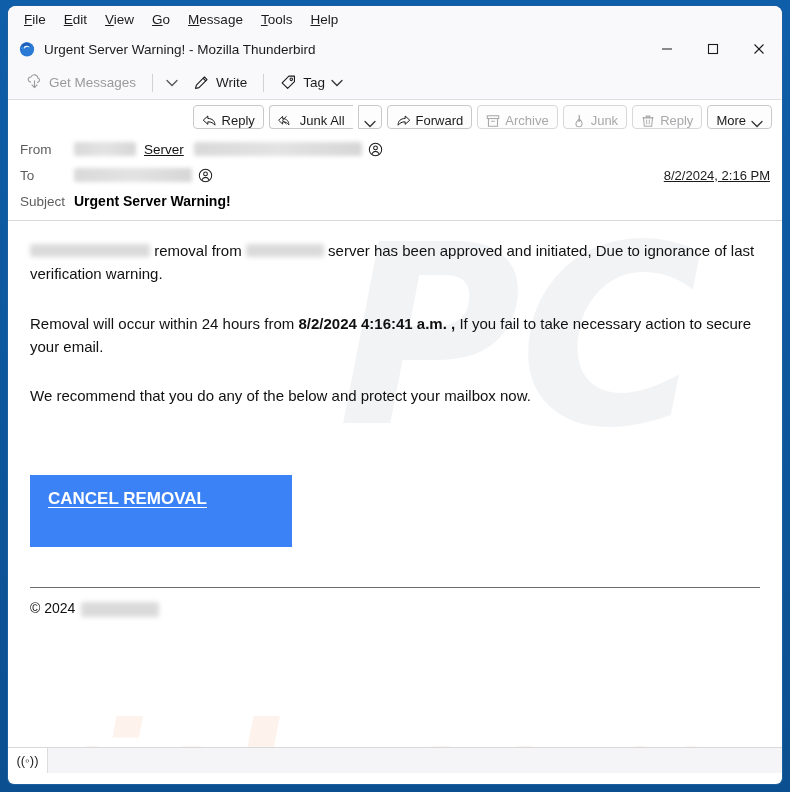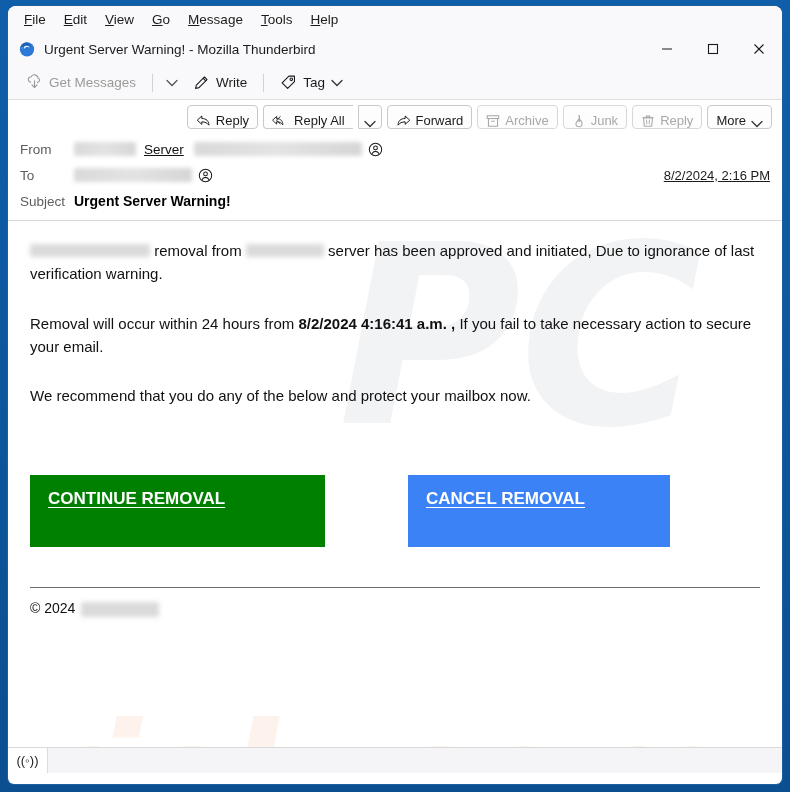--- a/index.html
+++ b/index.html
@@ -358,21 +358,21 @@
         <svg width="15" height="14" viewBox="0 0 18 16">
           <path d="M7 2 1.5 7 7 12V9c4 0 6.5 1.3 8.5 4 0-5-3-8-8.5-8z" fill="none" stroke="#1b1b1b" stroke-width="1.2" stroke-linejoin="round"></path>
         </svg>
         <span>Reply</span>
       </div>
       <div class="mb grp-left">
         <svg width="17" height="14" viewBox="0 0 22 16">
           <path d="M6 2 .8 7 6 12V9c4 0 6.2 1.3 8 4 0-5-2.7-8-8-8z" fill="none" stroke="#1b1b1b" stroke-width="1.2" stroke-linejoin="round"></path>
           <path d="M11 2 5.8 7 11 12" fill="none" stroke="#1b1b1b" stroke-width="1.2" stroke-linejoin="round"></path>
         </svg>
-        <span>Reply All</span>
+        <span>Junk All</span>
       </div>
       <div class="mb grp-right">
         <svg width="12" height="8" viewBox="0 0 12 8">
             <path d="M1 1.5 6 6.5 11 1.5" fill="none" stroke="#333" stroke-width="1.3" stroke-linecap="round"></path>
           </svg>
       </div>
       <div class="mb">
         <svg width="15" height="14" viewBox="0 0 18 16">
           <path d="M11 2l5.5 5L11 12V9c-4 0-6.5 1.3-8.5 4 0-5 3-8 8.5-8z" fill="none" stroke="#1b1b1b" stroke-width="1.2" stroke-linejoin="round"></path>
         </svg>
@@ -456,23 +456,20 @@
         </div>
 
         <div class="para spaced">
           <span>Removal will occur within 24 hours from </span><span class="bold">8/2/2024 4:16:41 a.m. ,</span><span> If you fail to take necessary action to secure your email.</span>
         </div>
 
         <div class="para spaced">We recommend that you do any of the below and protect your mailbox now.</div>
       </div>
 
       <div id="ctarow">
-        <div class="cta cta-green">
-          <span class="cta-label">CONTINUE REMOVAL</span>
-        </div>
         <div class="cta cta-red">
           <span class="cta-label">CANCEL REMOVAL</span>
         </div>
       </div>
 
       <div id="bodyfooter">
         <div id="footer-rule"></div>
         <div id="footer-line">
           <span>© 2024</span>
           <span class="inline-redact" style="width:78px;height:15px;margin-left:4px"></span>

